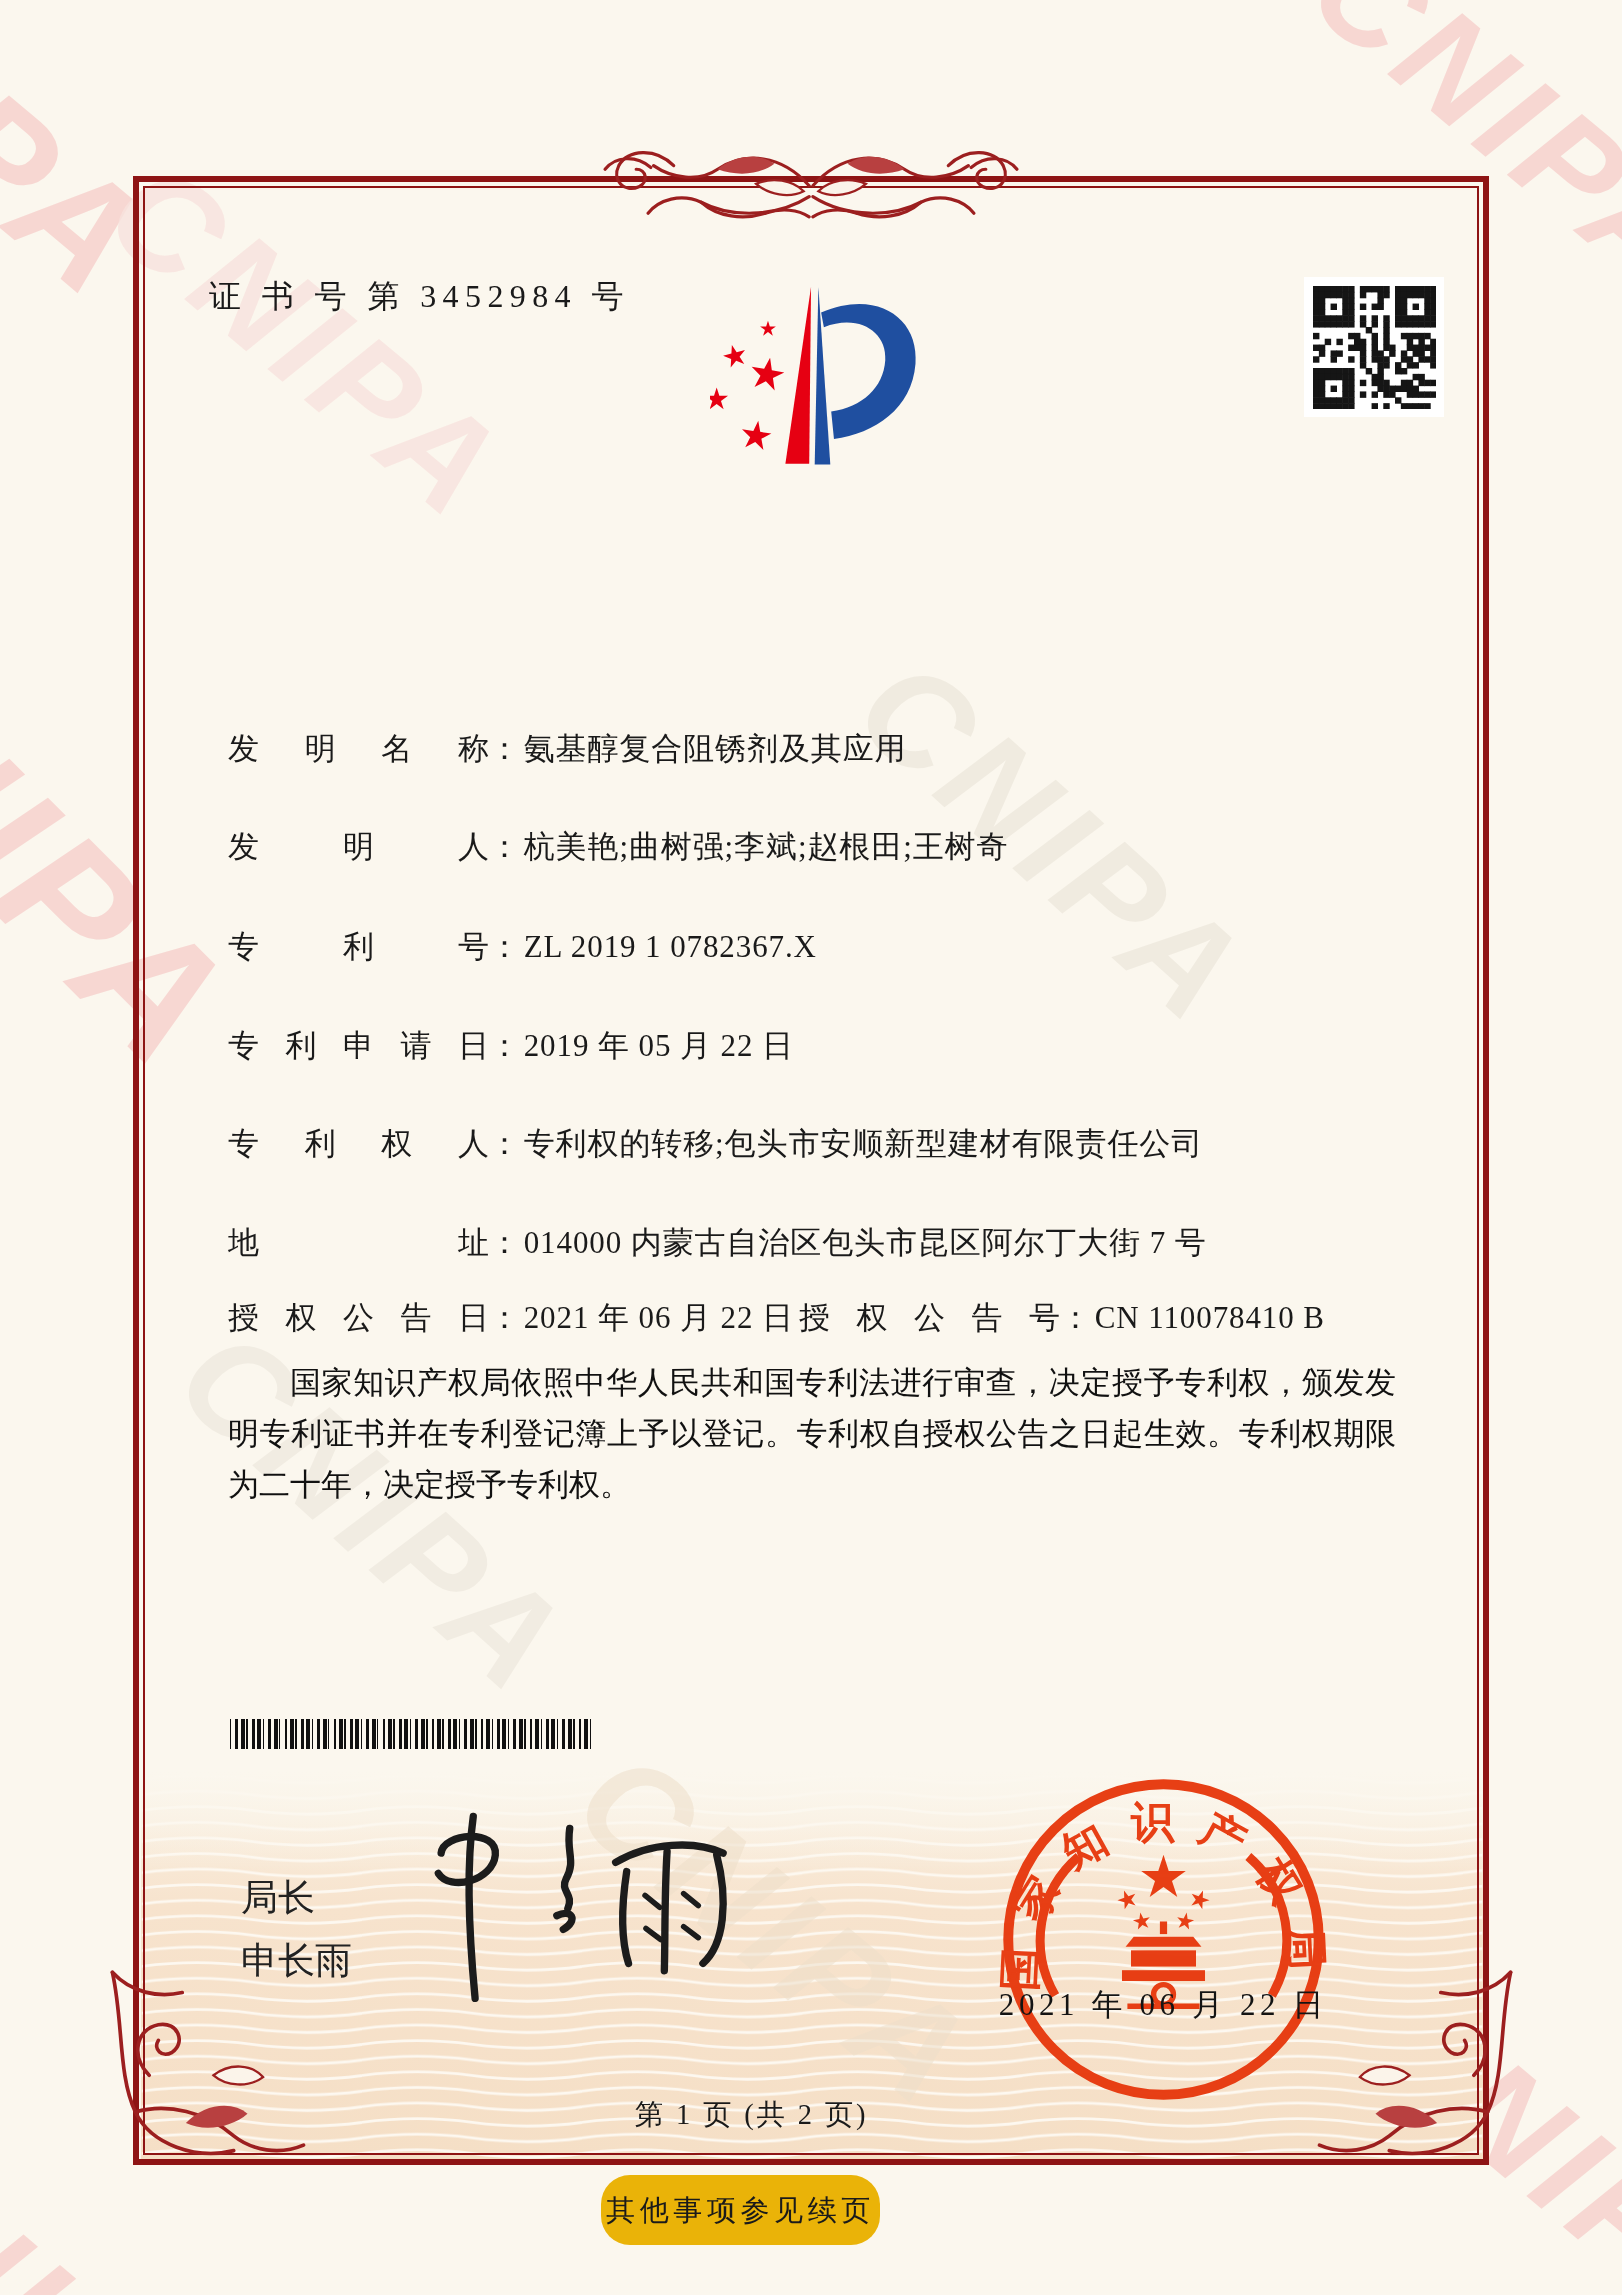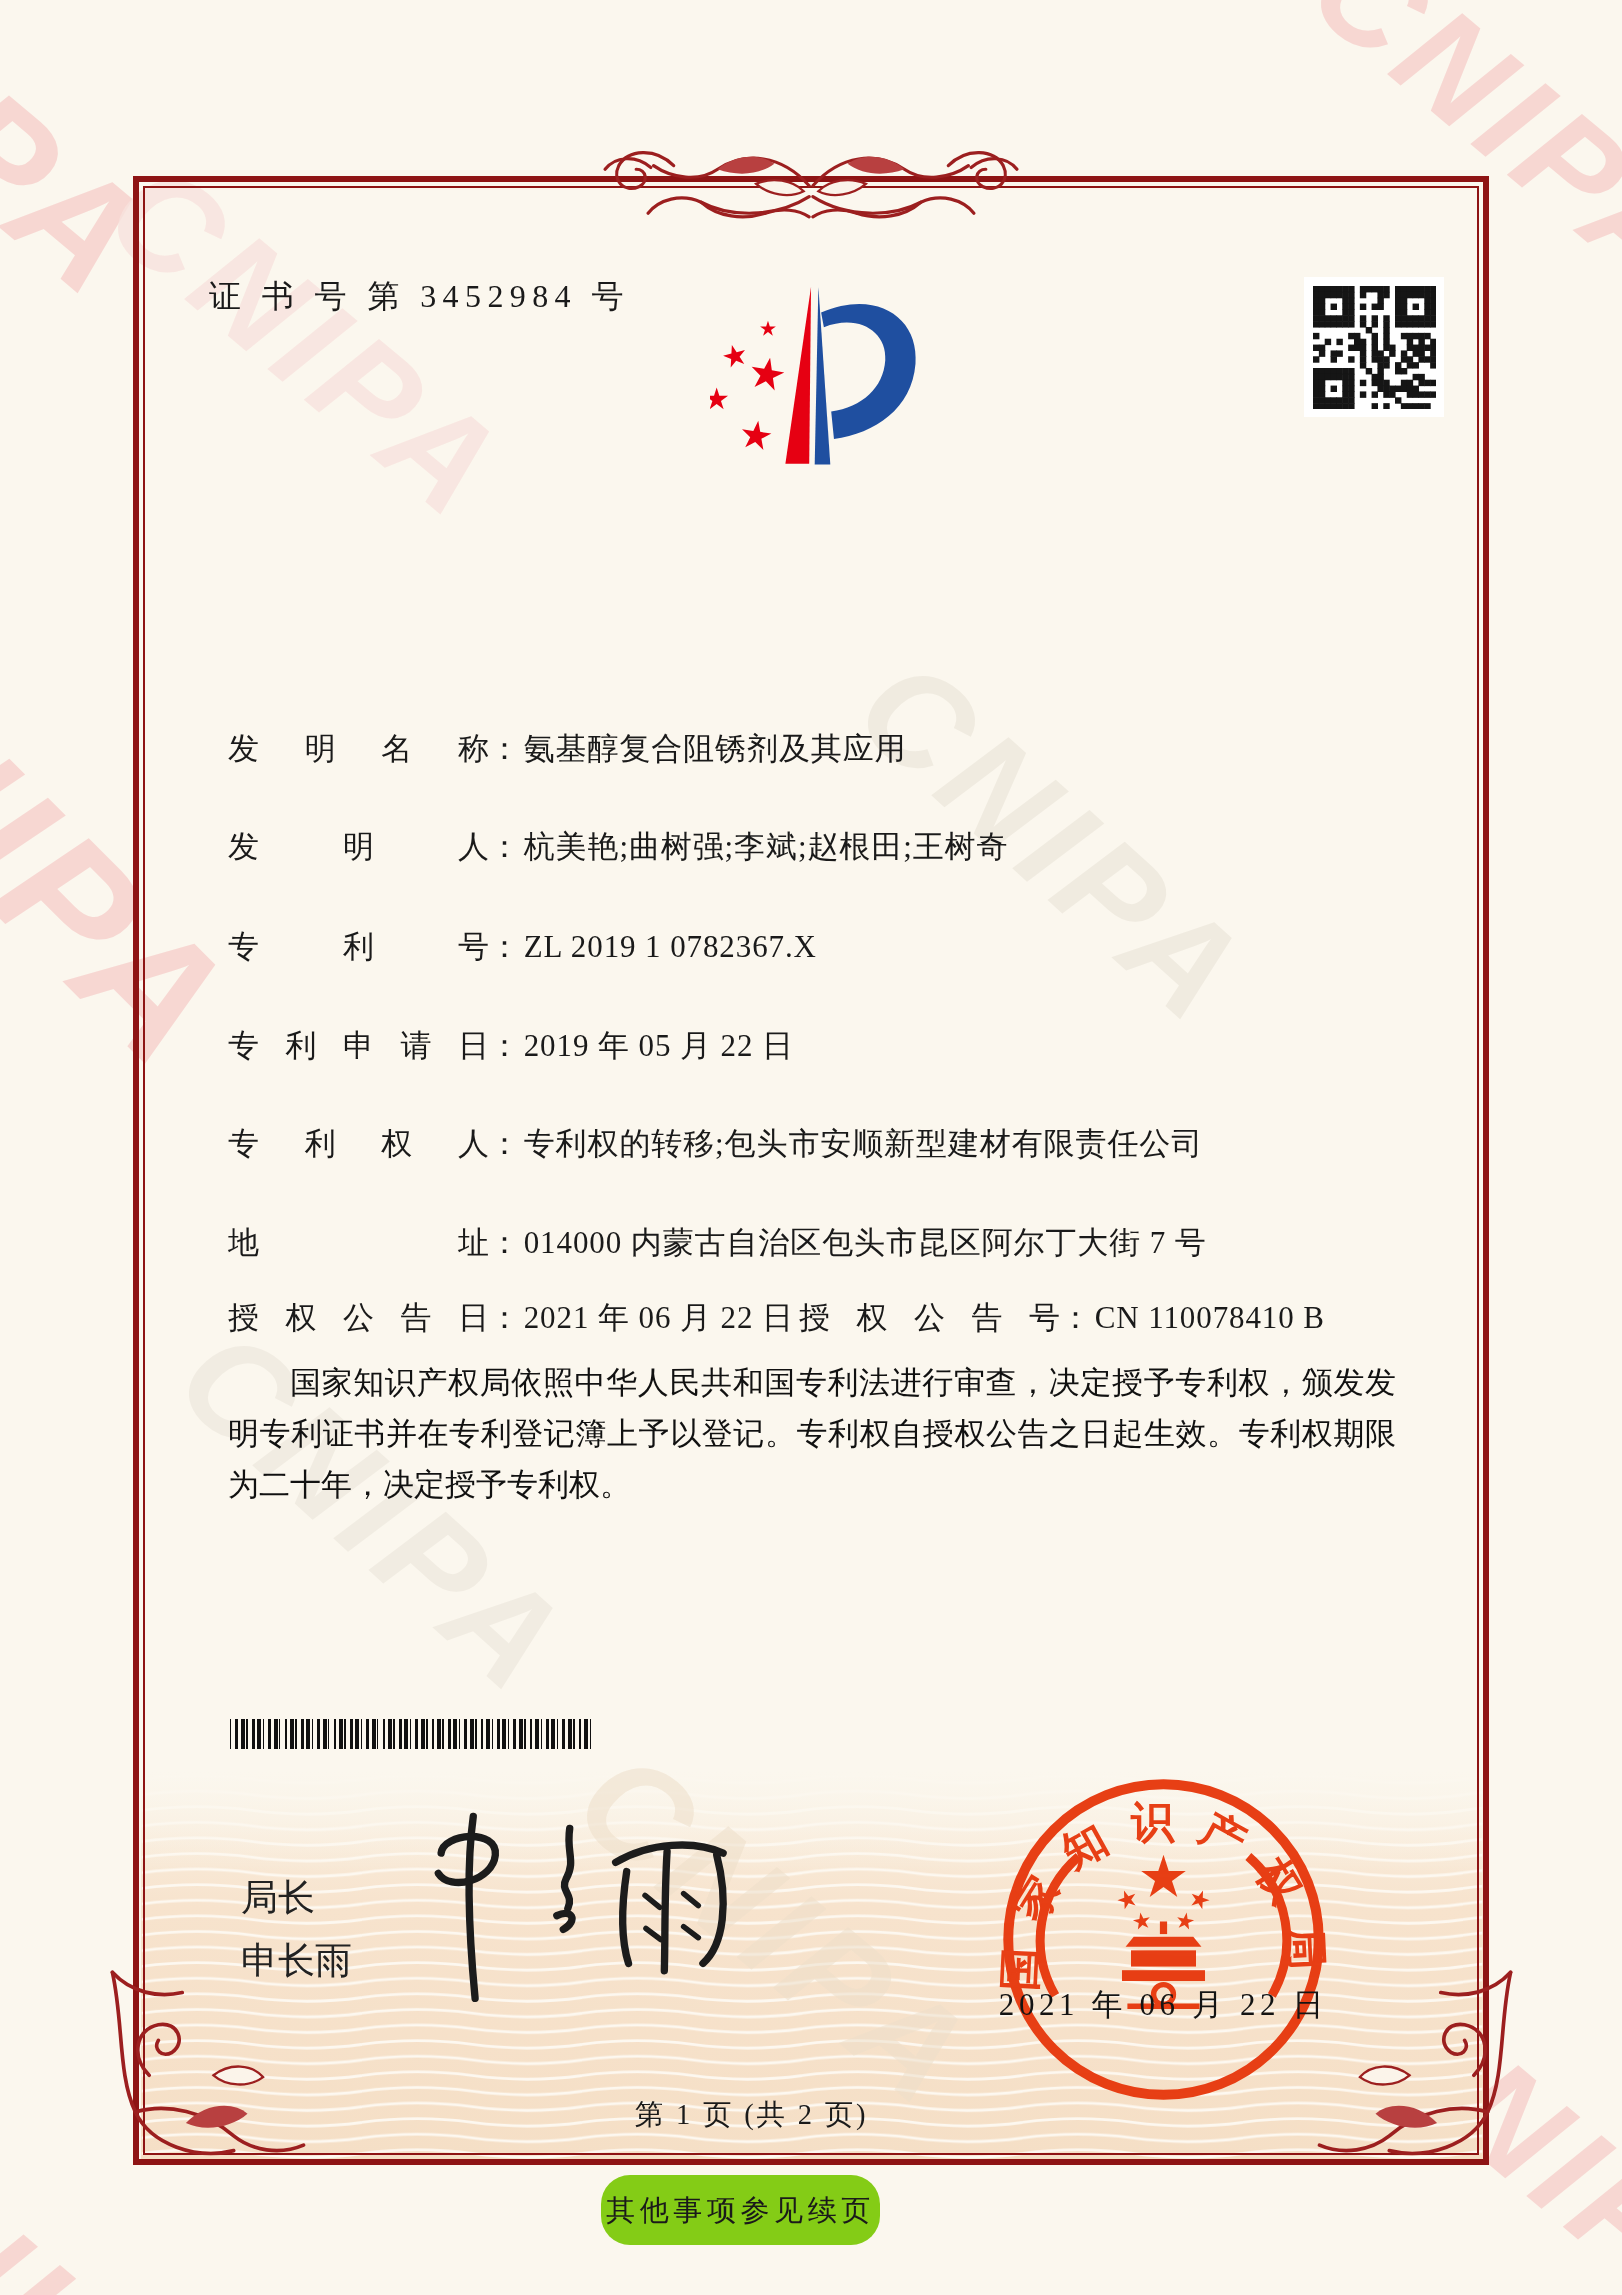--- a/index.html
+++ b/index.html
@@ -48,21 +48,21 @@
   .officer{position:absolute;left:241px;font-size:37px;z-index:5;
       font-family:"Liberation Sans","DejaVu Sans",sans-serif;font-weight:500;color:#222;}
   .sig{position:absolute;left:386px;top:1798px;width:395px;height:216px;z-index:6;}
   
   .seal{position:absolute;left:992px;top:1768px;width:343px;height:343px;z-index:6;opacity:.96;}
   .seal-date{position:absolute;left:992px;top:1984px;width:343px;text-align:center;
       font-size:31px;letter-spacing:4.6px;color:#141414;z-index:7;}
   
   .page-info{position:absolute;left:568px;top:2096px;width:367px;text-align:center;
       font-size:28.5px;letter-spacing:2.8px;z-index:5;}
-  .cont-note{position:absolute;left:601px;top:2175px;width:279px;height:70px;background:#84cc16;
+  .cont-note{position:absolute;left:601px;top:2175px;width:279px;height:70px;background:#eab308;
       z-index:5;text-align:center;line-height:70px;font-size:29px;letter-spacing:4.6px;border-radius:29px;}
   
   .orn{position:absolute;z-index:5;pointer-events:none;}
 </style>
 </head>
 <body>
 
 <div class="page">
 
   <div class="wm" style="left:-220px;top:-129px;font-size:156px;color:#f7d7d2;transform:rotate(40deg);">CNIPA</div>

